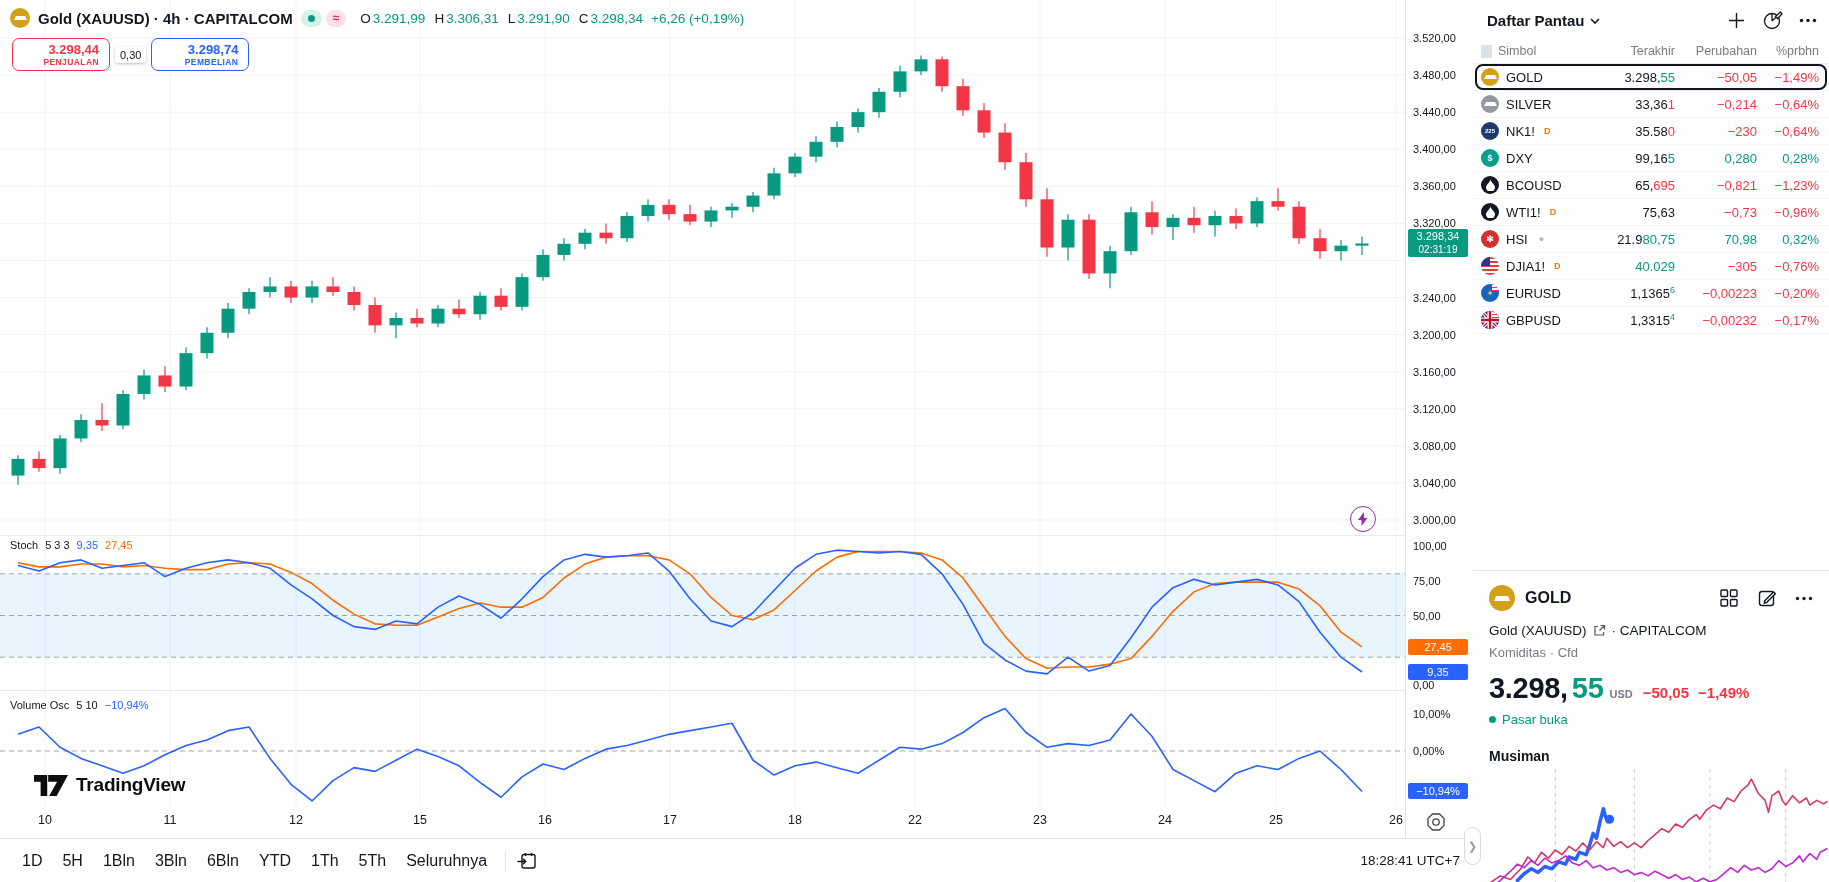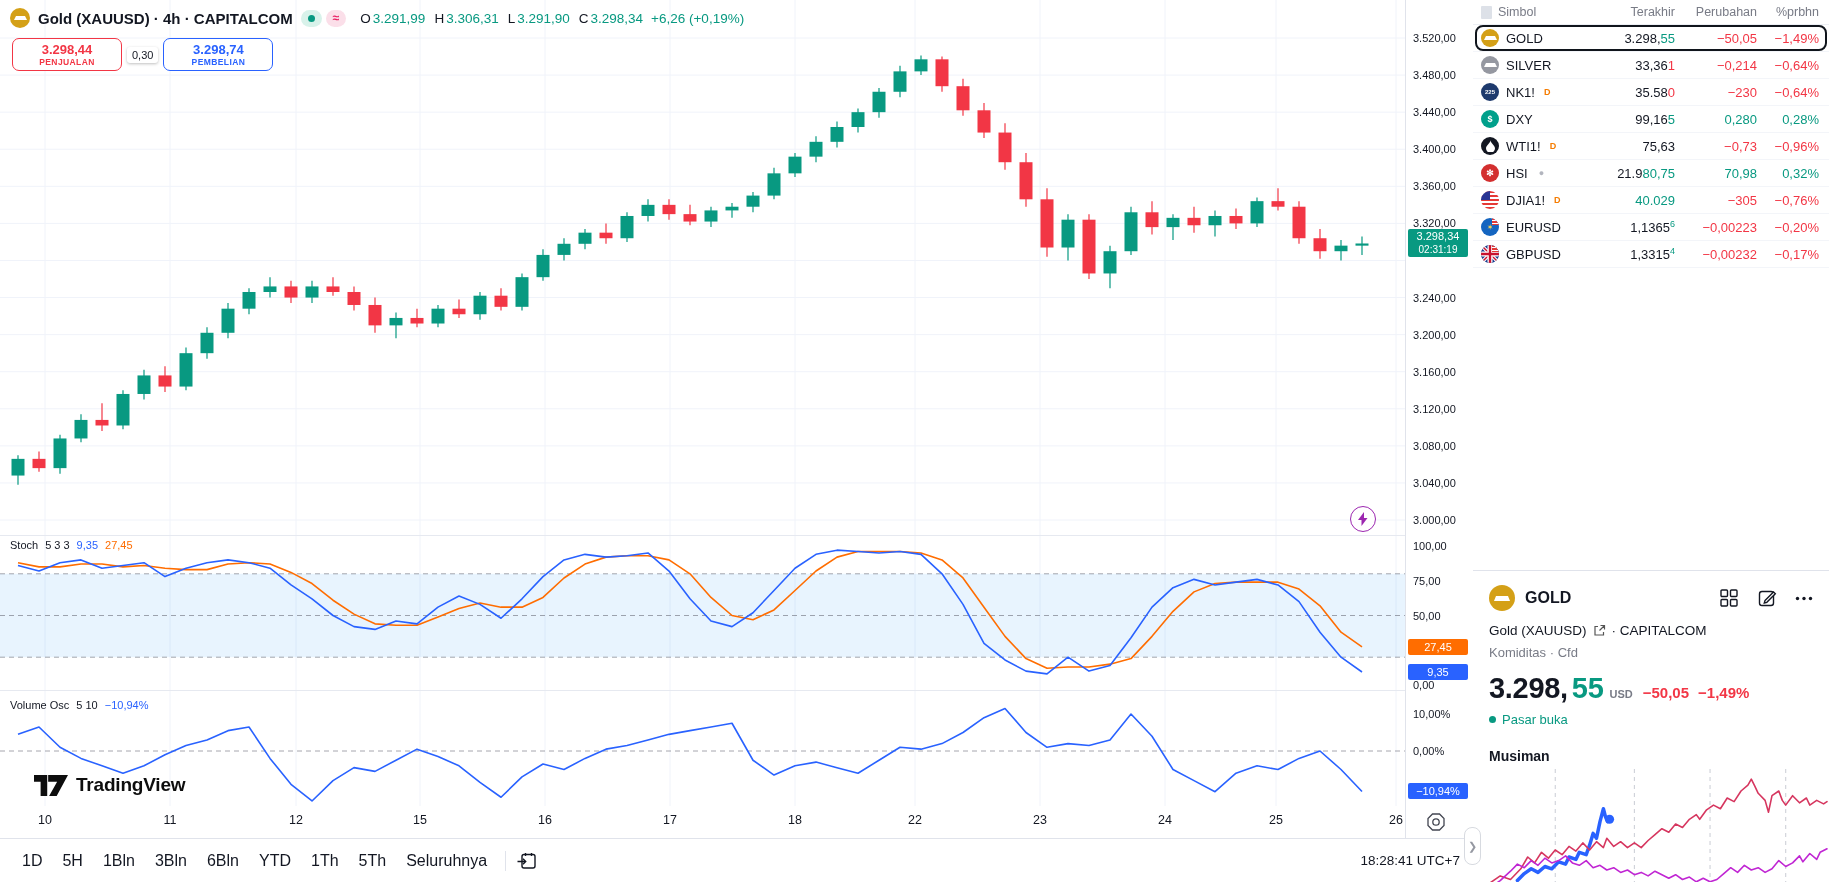--- a/index.html
+++ b/index.html
@@ -21,21 +21,21 @@
   .pill{height:17px;border-radius:9px;display:flex;align-items:center;justify-content:center;padding:0 7px;font-size:12px;}
   .pill-g{background:#d8f2ea;}
   .pill-g .dot{width:7px;height:7px;border-radius:50%;background:#089981;}
   .pill-p{background:#fbdfe9;color:#e91e63;font-weight:700;margin-left:-4px;}
   .ohlc{display:flex;align-items:center;gap:9px;margin-left:6px;font-size:13.5px;}
   .ohlc .ok{color:#131722;}
   .ohlc .ov{color:#089981;}
   .chg{color:#089981;font-size:13.5px;}
   
   .trade{position:absolute;left:12px;top:38px;display:flex;align-items:center;z-index:6;}
-  .tbtn{width:76px;border-radius:7px;text-align:center;padding:3px 16px 2px;background:#fff;cursor:pointer;}
+  .tbtn{width:76px;border-radius:7px;text-align:right;padding:3px 10px 2px;background:#fff;cursor:pointer;}
   .tbtn .p{font-size:13px;font-weight:700;line-height:15px;}
   .tbtn .l{font-size:8.5px;font-weight:700;letter-spacing:.4px;line-height:11px;}
   .tbtn.sell{border:1.5px solid #f23645;color:#f23645;}
   .tbtn.buy{border:1.5px solid #2962ff;color:#2962ff;}
   .spread{background:#fff;box-shadow:0 1px 3px rgba(0,0,0,.25);border-radius:3px;font-size:11px;
           padding:2px 5px;margin:0 5px;color:#131722;z-index:7;}
   
   .ind-legend{position:absolute;left:10px;display:flex;gap:7px;align-items:center;font-size:11px;z-index:6;white-space:nowrap;}
   .v-blue{color:#2962ff;}
   .v-orange{color:#ff6d00;}
@@ -441,20 +441,43 @@
           <path d="M1.5 11.5h8M7 8.8l2.7 2.7L7 14.2"></path>
         </svg>
       </span>
       <span class="clock">18:28:41 UTC+7</span>
     </div>
   </div>
 
   <div class="collapse-handle">❯</div>
 
   <aside class="right-panel">
+    <div class="wl-header">
+      <div class="wl-title">
+        <span>Daftar Pantau</span>
+        <svg width="10" height="6" viewBox="0 0 10 6" fill="none" stroke="#131722" stroke-width="1.6">
+            <path d="M1 1l4 4 4-4"></path>
+          </svg>
+      </div>
+      <div class="wl-actions">
+        <svg width="19" height="19" viewBox="0 0 19 19" stroke="#131722" stroke-width="1.4">
+            <path d="M9.5 2v15M2 9.5h15"></path>
+          </svg>
+        <svg width="21" height="21" viewBox="0 0 21 21" fill="none" stroke="#131722" stroke-width="1.3">
+          <circle cx="10" cy="11" r="7.5"></circle>
+            <path d="M10 11V3.5M10 11l5.5-5"></path>
+            <path d="M13.5 6.5l5-4.5 1.5 2-4.5 4.5z" fill="#fff"></path>
+        </svg>
+        <svg width="18" height="5" viewBox="0 0 18 5" fill="#131722">
+          <circle cx="2.5" cy="2.5" r="1.7"></circle>
+            <circle cx="9" cy="2.5" r="1.7"></circle>
+            <circle cx="15.5" cy="2.5" r="1.7"></circle>
+        </svg>
+      </div>
+    </div>
     <div class="wl-cols">
       <span class="flag-box"></span>
       <span class="col-sym">Simbol</span>
       <span class="col-last">Terakhir</span>
       <span class="col-chg">Perubahan</span>
       <span class="col-pct">%prbhn</span>
     </div>
     <div id="wl-rows">
         <div class="wl-row sel">
           <div class="wl-sym">
@@ -489,20 +512,33 @@
           <div class="col-pct down">−0,64%</div>
         </div>
         <div class="wl-row">
           <div class="wl-sym">
             <span class="wl-ic" style="background: rgb(0, 160, 139); font-size: 9px; font-weight: 700;">$</span>
             <span>DXY</span>
           </div>
           <div class="col-last"><span>99,16</span><span class="up">5</span></div>
           <div class="col-chg up">0,280</div>
           <div class="col-pct up">0,28%</div>
+        </div>
+        <div class="wl-row">
+          <div class="wl-sym">
+            <span class="wl-ic" style="background: rgb(19, 23, 34);">
+              <svg width="9" height="12" viewBox="0 0 10 13" fill="#fff">
+                <path d="M5 0C5 3 0 6 0 9a5 5 0 0 0 10 0C10 6 5 3 5 0z"></path>
+              </svg>
+            </span>
+            <span>BCOUSD</span>
+          </div>
+          <div class="col-last"><span>65,</span><span class="down">695</span></div>
+          <div class="col-chg down">−0,821</div>
+          <div class="col-pct down">−1,23%</div>
         </div>
         <div class="wl-row">
           <div class="wl-sym">
             <span class="wl-ic" style="background: rgb(19, 23, 34);">
               <svg width="9" height="12" viewBox="0 0 10 13" fill="#fff">
                 <path d="M5 0C5 3 0 6 0 9a5 5 0 0 0 10 0C10 6 5 3 5 0z"></path>
               </svg>
             </span>
             <span>WTI1!</span>
             <span class="wl-badge-d">D</span>

